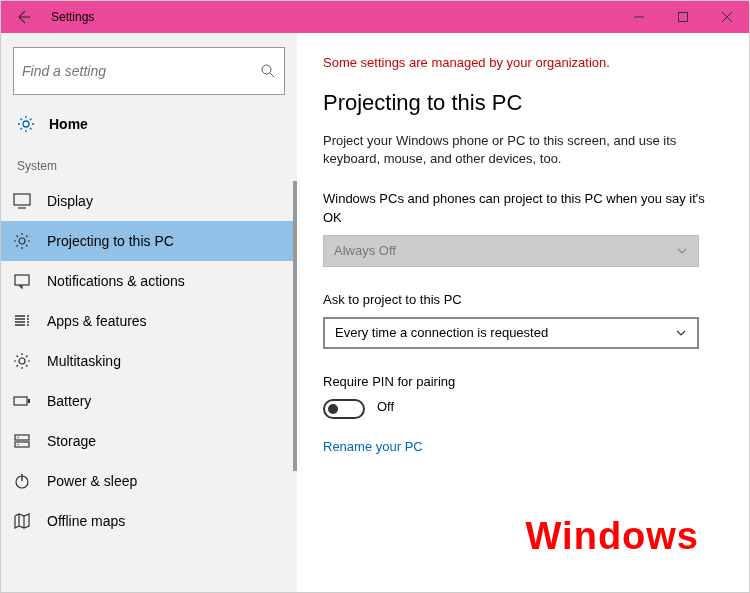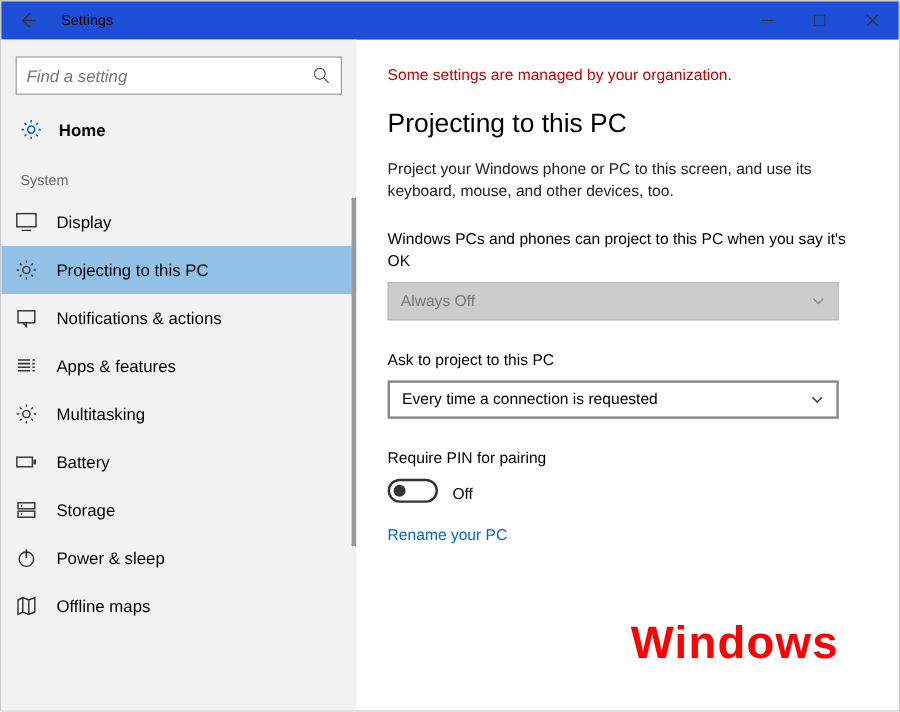--- a/index.html
+++ b/index.html
@@ -1,29 +1,29 @@
 <!DOCTYPE html>
 <html><head>
   <meta charset="utf-8">
   <style>
     * { margin: 0; padding: 0; box-sizing: border-box; font-family: "Segoe UI", Arial, sans-serif; }
     body { width: 750px; height: 593px; background: #fff; border: 1px solid #ccc; overflow: hidden; position: relative; }
     
-    .titlebar { height: 32px; display: flex; align-items: center; background: #1d4ed8; }
+    .titlebar { height: 32px; display: flex; align-items: center; background: #ec4899; }
     .back-btn { width: 44px; height: 32px; display: flex; align-items: center; justify-content: center; cursor: pointer; }
     .title { font-size: 12px; margin-left: 6px; }
     .watermark { position: absolute; left: 50%; transform: translateX(-50%); top: 6px; font-size: 16px; font-weight: 600; color: #fff; text-shadow: -1px -1px 0 #888, 1px -1px 0 #888, -1px 1px 0 #888, 1px 1px 0 #888; letter-spacing: 0.5px; pointer-events: none; }
     .win-controls { margin-left: auto; display: flex; }
     .win-btn { width: 44px; height: 32px; display: flex; align-items: center; justify-content: center; cursor: pointer; font-size: 11px; }
     
     .content { display: flex; height: calc(100% - 32px); }
     
     .sidebar { width: 296px; background: #f2f2f2; display: flex; flex-direction: column; position: relative; }
     .search-wrap { padding: 14px 12px 12px 12px; }
-    .search-box { width: 100%; height: 32px; border: 1px solid #999; background: #fff; display: flex; align-items: center; padding: 0 8px; }
+    .search-box { width: 100%; height: 48px; border: 1px solid #999; background: #fff; display: flex; align-items: center; padding: 0 8px; }
     .search-input { flex: 1; border: none; outline: none; font-size: 14px; color: #666; font-style: italic; background: transparent; }
     .search-icon { width: 16px; height: 16px; }
     
     .home-row { display: flex; align-items: center; padding: 8px 16px 12px 16px; gap: 14px; }
     .home-label { font-weight: 600; font-size: 14px; }
     
     .section-label { font-size: 12px; color: #666; padding: 14px 16px 8px 16px; }
     
     .nav-wrap { position: relative; flex: 1; overflow: hidden; }
     .nav-scroll-indicator { position: absolute; right: 0; top: 0; width: 4px; height: 290px; background: #999; }
@@ -36,21 +36,21 @@
     .org-notice { color: #c50500; font-size: 13px; margin-bottom: 20px; }
     .page-heading { font-size: 22px; font-weight: 400; margin-bottom: 16px; }
     .desc { font-size: 13px; color: #222; margin-bottom: 22px; line-height: 1.4; }
     .field-label { font-size: 13px; margin-bottom: 8px; line-height: 1.4; }
     
     .select { height: 32px; width: 376px; border: 1px solid #ccc; display: flex; align-items: center; padding: 0 10px; font-size: 13px; margin-bottom: 24px; position: relative; }
     .select.disabled { background: #ccc; color: #777; border-color: #bbb; }
     .select.enabled { background: #fff; border: 2px solid #888; }
     .select .chev { margin-left: auto; }
     
-    .toggle-row { display: flex; align-items: flex-end; gap: 12px; margin-bottom: 18px; margin-top: 6px; }
+    .toggle-row { display: flex; align-items: flex-start; gap: 12px; margin-bottom: 18px; margin-top: 6px; }
     .toggle { width: 42px; height: 20px; border: 2px solid #333; border-radius: 10px; position: relative; cursor: pointer; }
     .toggle-knob { width: 10px; height: 10px; background: #333; border-radius: 50%; position: absolute; left: 3px; top: 3px; }
     .toggle-label { font-size: 13px; }
     
     .link { color: #0067c0; font-size: 13px; cursor: pointer; margin-top: 28px; }
     
     .disabled-stamp { position: absolute; right: 50px; bottom: 34px; color: #ff0000; font-size: 38px; font-weight: 800; font-family: Arial, sans-serif; letter-spacing: 1px; }
     
     svg { display: block; }
   </style>

